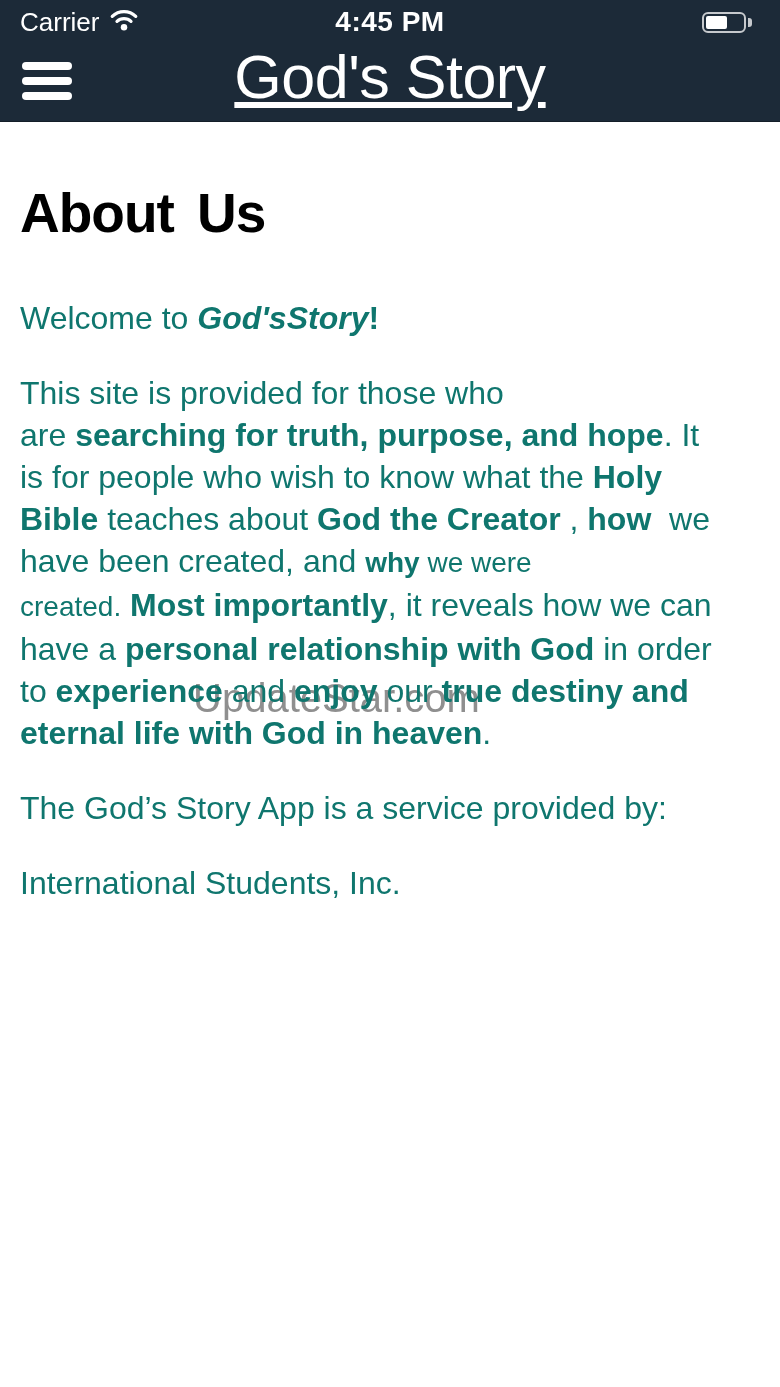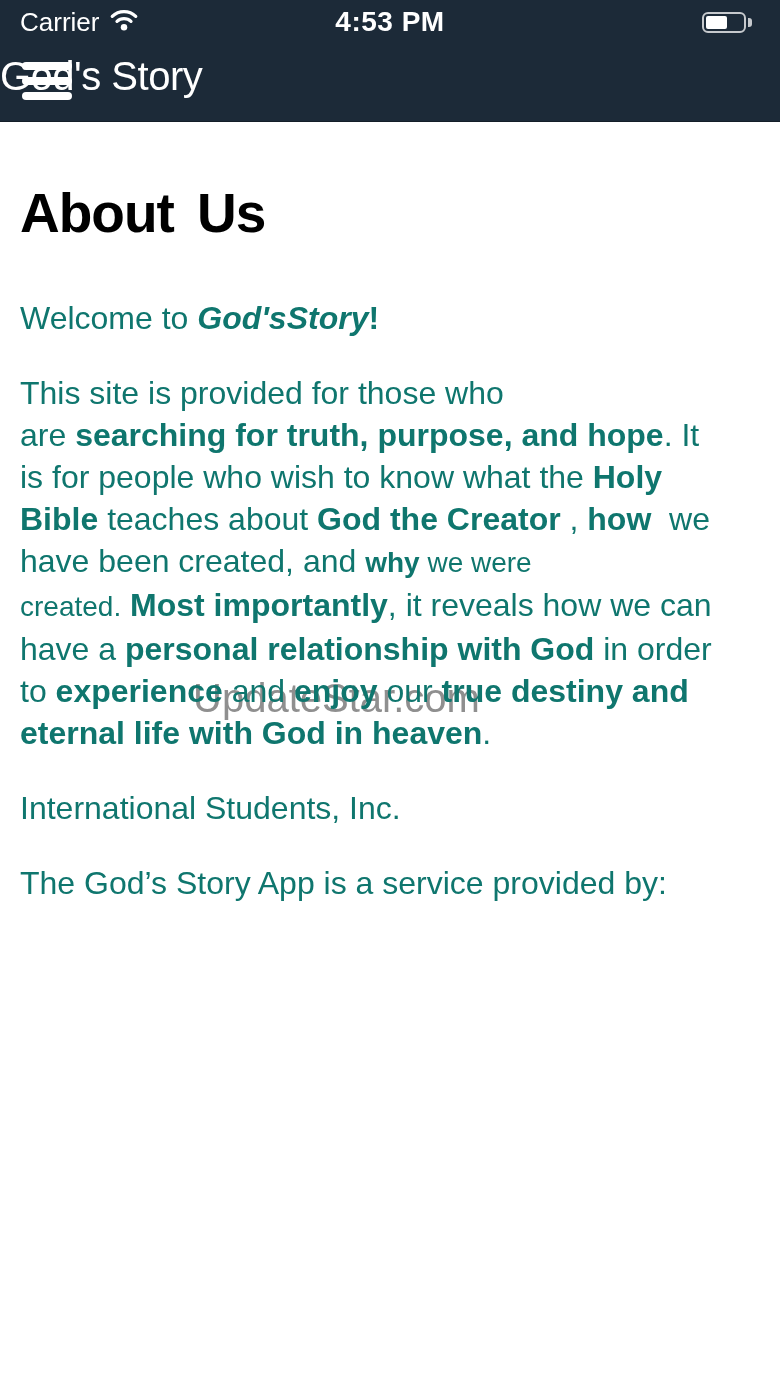--- a/index.html
+++ b/index.html
@@ -80,27 +80,28 @@
     cursor:pointer;
     background:none; border:none;
   }
   .menu-button .bar {
     height:8px;
     background:#ffffff;
     border-radius:4px;
   }
   .app-title {
     width:100%;
-    text-align:left;
-    font-size:40px;
+    text-align:center;
+    font-size:61px;
     font-weight:400;
     color:#ffffff;
     letter-spacing:-0.5px;
     margin-top:-8px;
     white-space:nowrap;
+    text-decoration:underline;
   }
 
   
   .content {
     position:relative;
     padding:64px 24px 0 20px;
   }
   .watermark {
     position:absolute;
     left:193px;
@@ -142,21 +143,21 @@
 <div class="header">
   <div class="statusbar">
     <span class="carrier-label">Carrier</span>
     <span class="wifi">
       <svg width="30" height="24" viewBox="0 0 24 19">
         <path d="M2.6 6.6 a 13.3 13.3 0 0 1 18.8 0" stroke="#ffffff" stroke-width="2.6" fill="none" stroke-linecap="round"></path>
         <path d="M6.4 10.6 a 8 8 0 0 1 11.2 0" stroke="#ffffff" stroke-width="2.6" fill="none" stroke-linecap="round"></path>
         <circle cx="12" cy="15.2" r="2.6" fill="#ffffff"></circle>
       </svg>
     </span>
-    <span class="time-label">4:53 PM</span>
+    <span class="time-label">4:45 PM</span>
     <span class="battery-wrap">
       <span class="battery-body">
           <span class="battery-fill"></span>
         </span>
       <span class="battery-cap"></span>
     </span>
   </div>
 
   <div class="navbar">
     <button class="menu-button" aria-label="menu">
@@ -170,17 +171,17 @@
 
 <div class="content">
   <div class="watermark">UpdateStar.com</div>
 
   <h1 class="page-title">About Us</h1>
 
   <p><span>Welcome to </span><span class="b i">God'sStory</span><span class="b">!</span></p>
 
   <p><span>This site is provided for those who</span><br><span>are </span><span class="b">searching for truth, purpose, and hope</span><span>. It</span><br><span>is for people who wish to know what the </span><span class="b">Holy</span><br><span class="b">Bible</span><span> teaches about </span><span class="b">God the Creator</span><span> , </span><span class="b">how</span><span>  we</span><br><span>have been created, and </span><span class="b sm">why</span><span class="sm"> we were</span><br><span class="sm">created.</span><span> </span><span class="b">Most importantly</span><span>, it reveals how we can</span><br><span>have a </span><span class="b">personal relationship with God</span><span> in order</span><br><span>to </span><span class="b">experience</span><span> and </span><span class="b">enjoy</span><span> our </span><span class="b">true destiny and</span><br><span class="b">eternal life with God in heaven</span><span>.</span></p>
 
+  <p>The God’s Story App is a service provided by:</p>
+
   <p>International Students, Inc.</p>
-
-  <p>The God’s Story App is a service provided by:</p>
 
 </div>
 
 </body></html>

